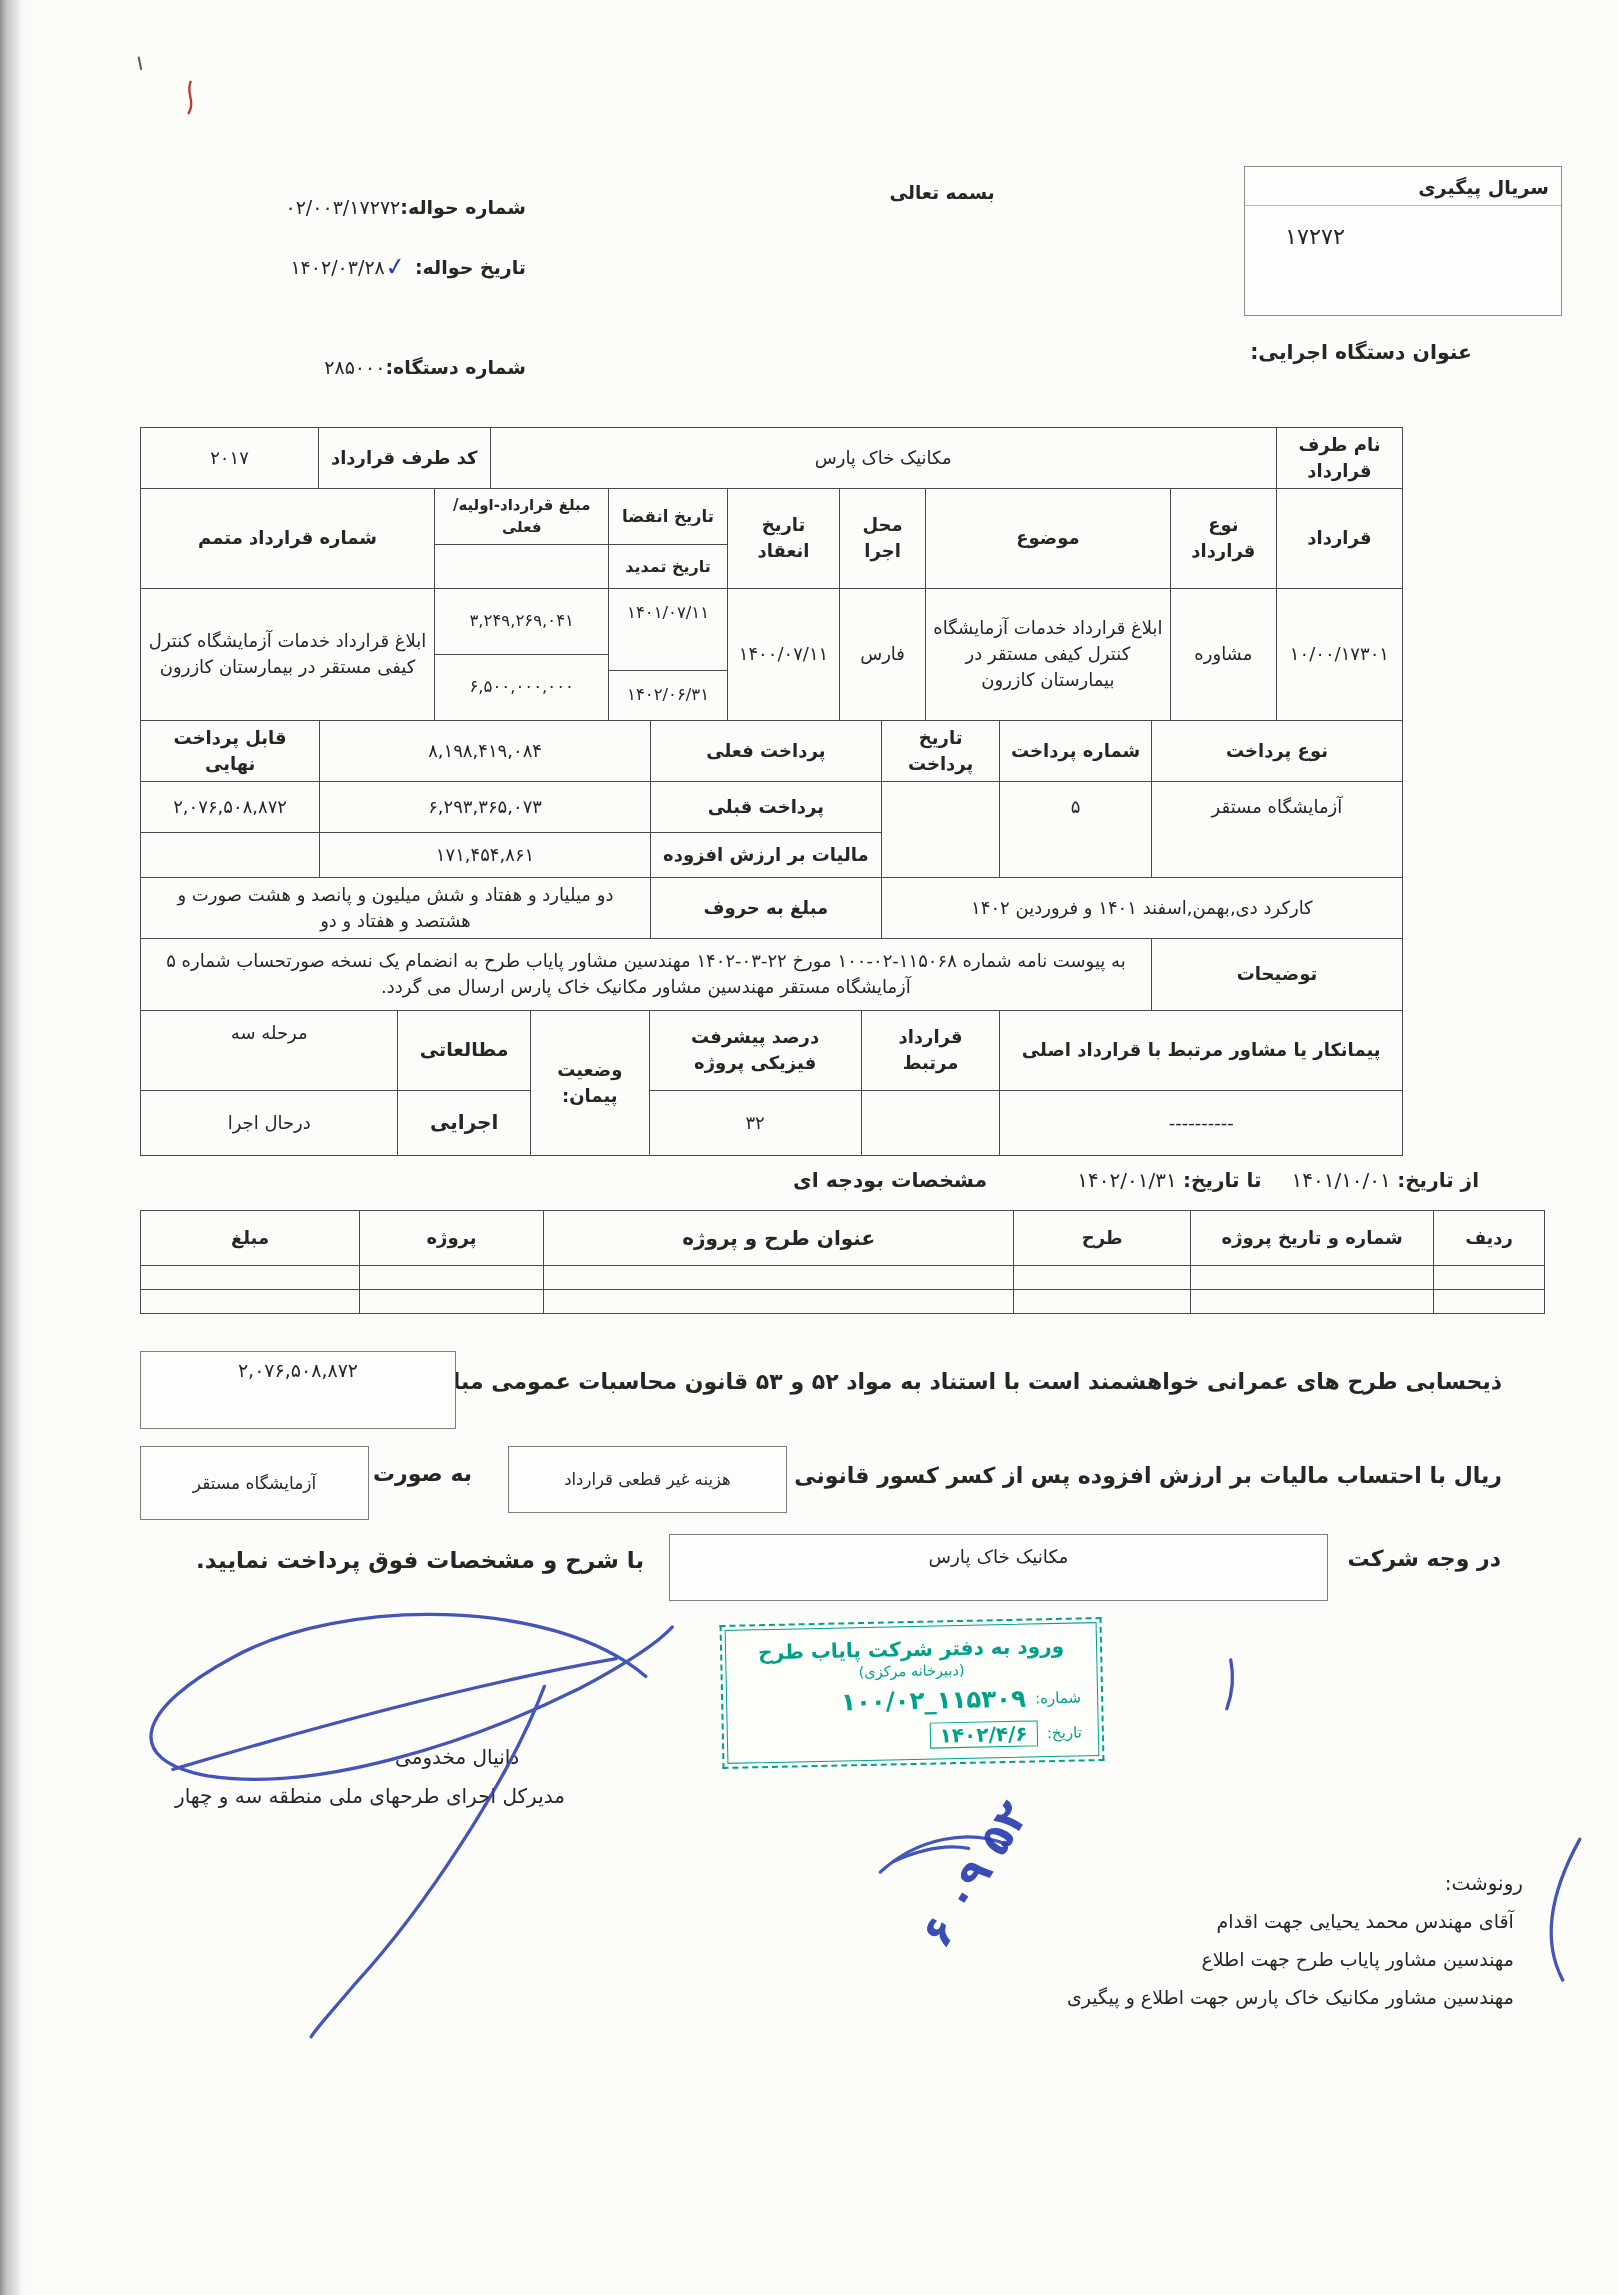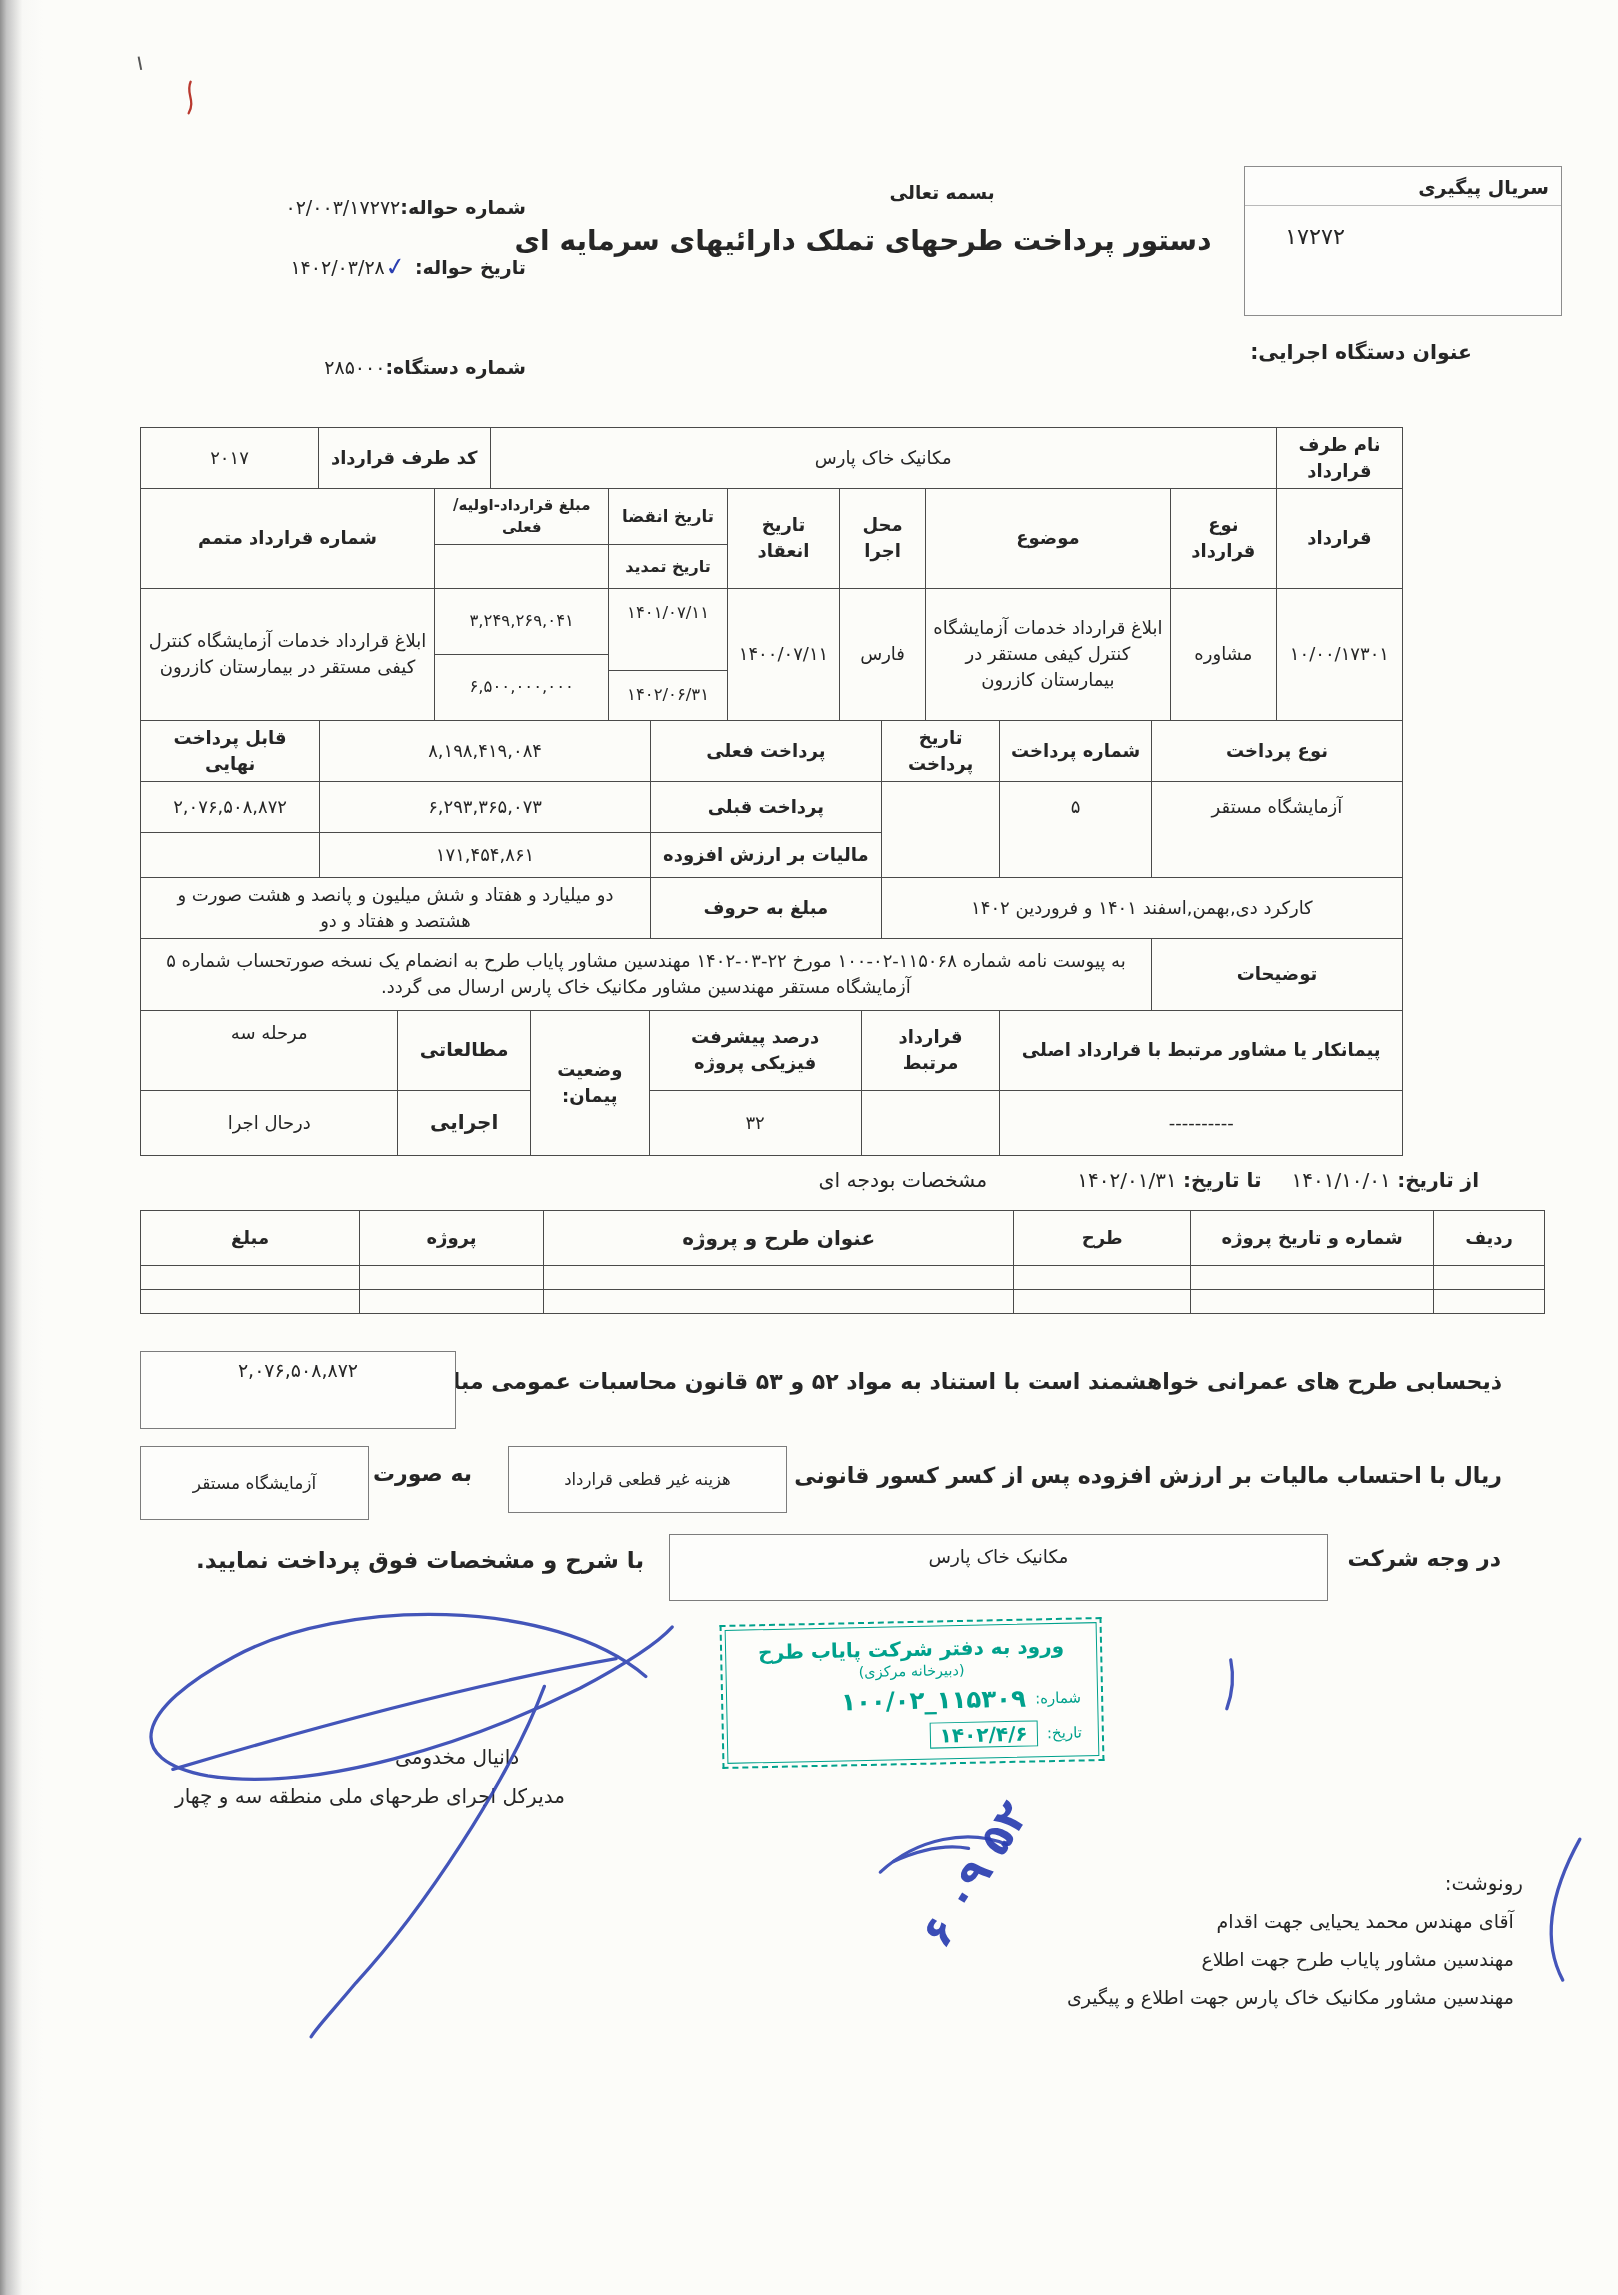--- a/index.html
+++ b/index.html
@@ -37,21 +37,21 @@
   .small{font-size:14px;line-height:1.55;}
   .fs23{font-size:15px;} .fs24{font-size:16px;} .fs25{font-size:16.5px;} .fs26{font-size:17px;} .fs22{font-size:14.5px;}
   tr.h72>td{height:46px;} tr.h152>td{height:99px;} tr.h201>td{height:131px;}
   tr.h80>td{height:51px;} tr.h70>td{height:45px;} tr.h112>td{height:72px;}
   tr.h123>td{height:80px;} tr.h100>td{height:65px;}
   tr.h86>td{height:55px;} tr.h38>td{height:24px;}
   .noteCell{text-align:right;padding:6.6px 13px;}
   
   .range{position:absolute;left:140px;top:1168px;width:1405px;display:flex;align-items:center;
          padding-right:66px;font-size:20px;}
-  .range .to{margin-right:30px;} .range .btitle{margin-right:90px;font-weight:normal;font-size:20.4px;}
+  .range .to{margin-right:30px;} .range .btitle{margin-right:90px;font-weight:bold;font-size:20.4px;}
   
   .p1{position:absolute;right:117px;top:1369px;font-size:22px;font-weight:600;}
   .p2{position:absolute;right:117px;top:1463px;font-size:22px;font-weight:600;}
   .p3{position:absolute;right:118px;top:1546px;font-size:22px;font-weight:600;}
   .closing{position:absolute;left:196px;top:1547px;font-size:23px;font-weight:bold;}
   .boxed{border:1.3px solid #7c7c7c;background:#fdfdfb;text-align:center;}
   .amountbox{position:absolute;left:140px;top:1351px;width:316px;height:78px;font-size:19px;padding-top:6.6px;}
   .expensebox{position:absolute;left:508px;top:1446px;width:279px;height:67px;font-size:16.5px;
               display:flex;align-items:center;justify-content:center;}
   .aslabel{position:absolute;left:373px;top:1461px;font-size:22px;font-weight:bold;}
@@ -89,21 +89,20 @@
 <div class="page">
 
   <div class="edge-left"></div>
 
   <div class="serial">
     <div class="srow1">سریال پیگیری</div>
     <div class="srow2 ltr">۱۷۲۷۲</div>
   </div>
 
   <div class="basmala">بسمه تعالی</div>
-  <div class="doctitle">دستور پرداخت طرحهای تملک دارائیهای سرمایه ای</div>
 
   <div class="kv" style="top:196px;">
     <span class="lbl">شماره حواله:</span>
     <span class="val ltr">۰۲/۰۰۳/۱۷۲۷۲</span>
   </div>
   <div class="kv" style="top:254px;">
     <span class="lbl">تاریخ حواله:</span>
     <span class="check">✓</span>
     <span class="val ltr">۱۴۰۲/۰۳/۲۸</span>
   </div>

